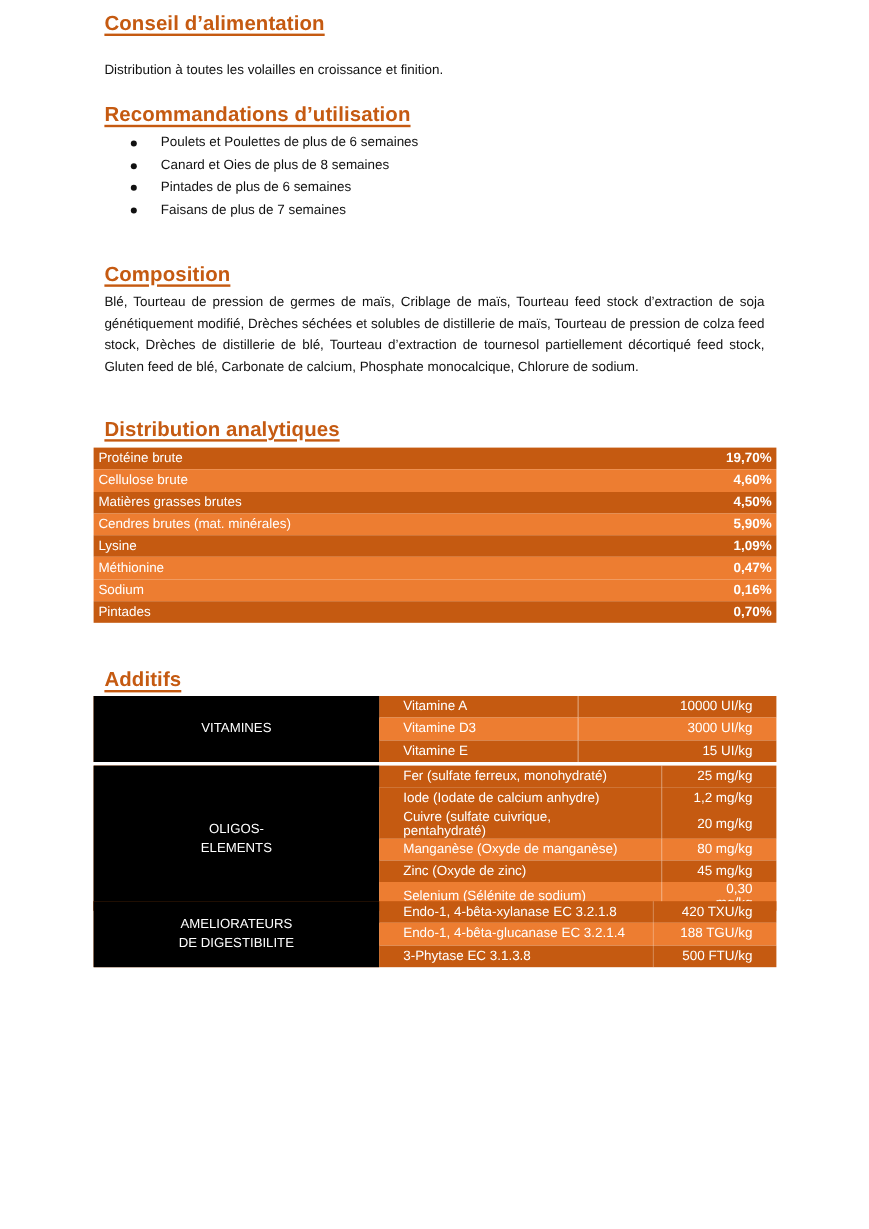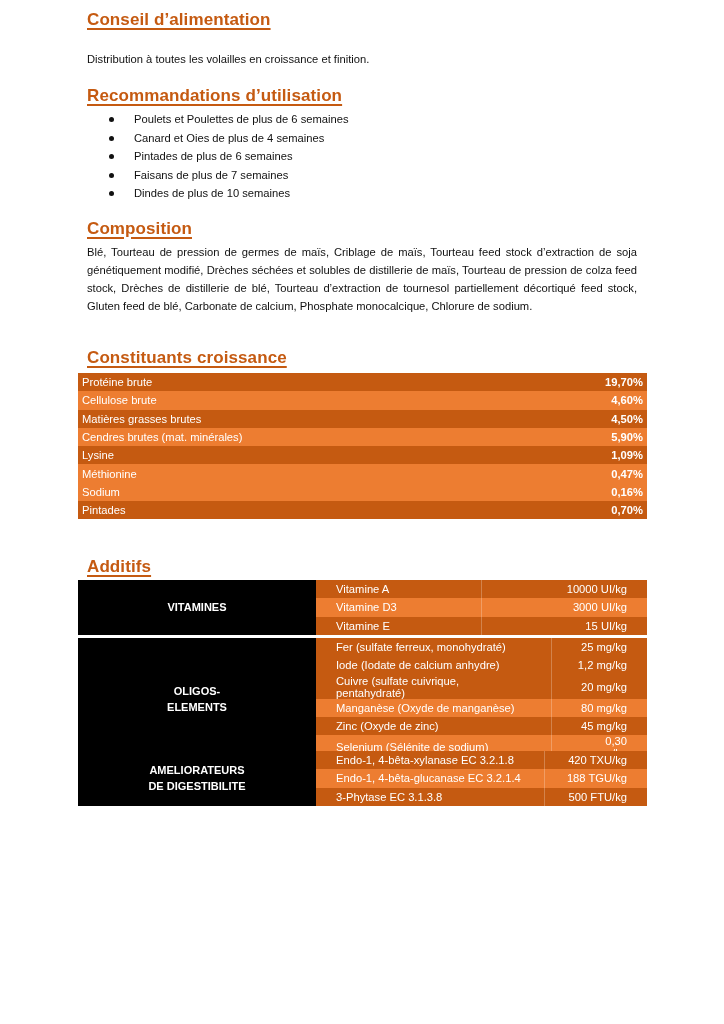--- a/index.html
+++ b/index.html
@@ -12,44 +12,43 @@
   ul.bul li .dot { position:absolute; left:5px; top:7px; width:5px; height:5px; border-radius:50%; background:#111; }
   .comp { position:absolute; left:87px; top:243px; width:550px; font-size:11.2px; line-height:18px; text-align:justify; }
   table { border-collapse:collapse; }
   .ana { position:absolute; left:78px; top:373px; width:569px; font-size:11.2px; color:#fff; }
   .ana td { height:18.3px; padding:0 4px; }
   .ana td.v { text-align:right; font-weight:bold; }
   .dark { background:#c55a11; }
   .light { background:#ed7d31;margin-left:40px; }
   .add { position:absolute; left:78px; width:569px; font-size:11.2px; color:#fff; }
   .add td { height:18.3px; padding:0 20px; }
-  .add td.cat { background:#000; color:#fff; font-weight:bold; text-align:center; width:198px; font-size:11px; line-height:16px;margin-left:48px; }
+  .add td.cat { background:#000; color:#fff; font-weight:normal; text-align:center; width:198px; font-size:11px; line-height:16px;margin-left:48px; }
   .add td.v { text-align:right; border-left:1px solid rgba(255,255,255,0.25); }
 </style>
 </head>
 <body>
 
 <div class="page">
 
   <div class="h" style="top:10px;">Conseil d’alimentation</div>
   <div class="p" style="top:50px;">Distribution à toutes les volailles en croissance et finition.</div>
 
   <div class="h" style="top:86px;">Recommandations d’utilisation</div>
   <ul class="bul">
     <li><span class="dot"></span><span>Poulets et Poulettes de plus de 6 semaines</span></li>
-    <li><span class="dot"></span><span>Canard et Oies de plus de 4 semaines</span></li>
+    <li><span class="dot"></span><span>Canard et Oies de plus de 8 semaines</span></li>
     <li><span class="dot"></span><span>Pintades de plus de 6 semaines</span></li>
     <li><span class="dot"></span><span>Faisans de plus de 7 semaines</span></li>
-    <li><span class="dot"></span><span>Dindes de plus de 10 semaines</span></li>
   </ul>
 
   <div class="h" style="top:219px;">Composition</div>
   <div class="comp">Blé, Tourteau de pression de germes de maïs, Criblage de maïs, Tourteau feed stock d’extraction de soja génétiquement modifié, Drèches séchées et solubles de distillerie de maïs, Tourteau de pression de colza feed stock, Drèches de distillerie de blé, Tourteau d’extraction de tournesol partiellement décortiqué feed stock, Gluten feed de blé, Carbonate de calcium, Phosphate monocalcique, Chlorure de sodium.</div>
 
-  <div class="h" style="top:348px;">Constituants croissance</div>
+  <div class="h" style="top:348px;">Distribution analytiques</div>
   <table class="ana">
     <tbody>
         <tr class="dark">
           <td>Protéine brute</td>
           <td class="v">19,70%</td>
         </tr>
     <tr class="light">
           <td>Cellulose brute</td>
           <td class="v">4,60%</td>
         </tr>

